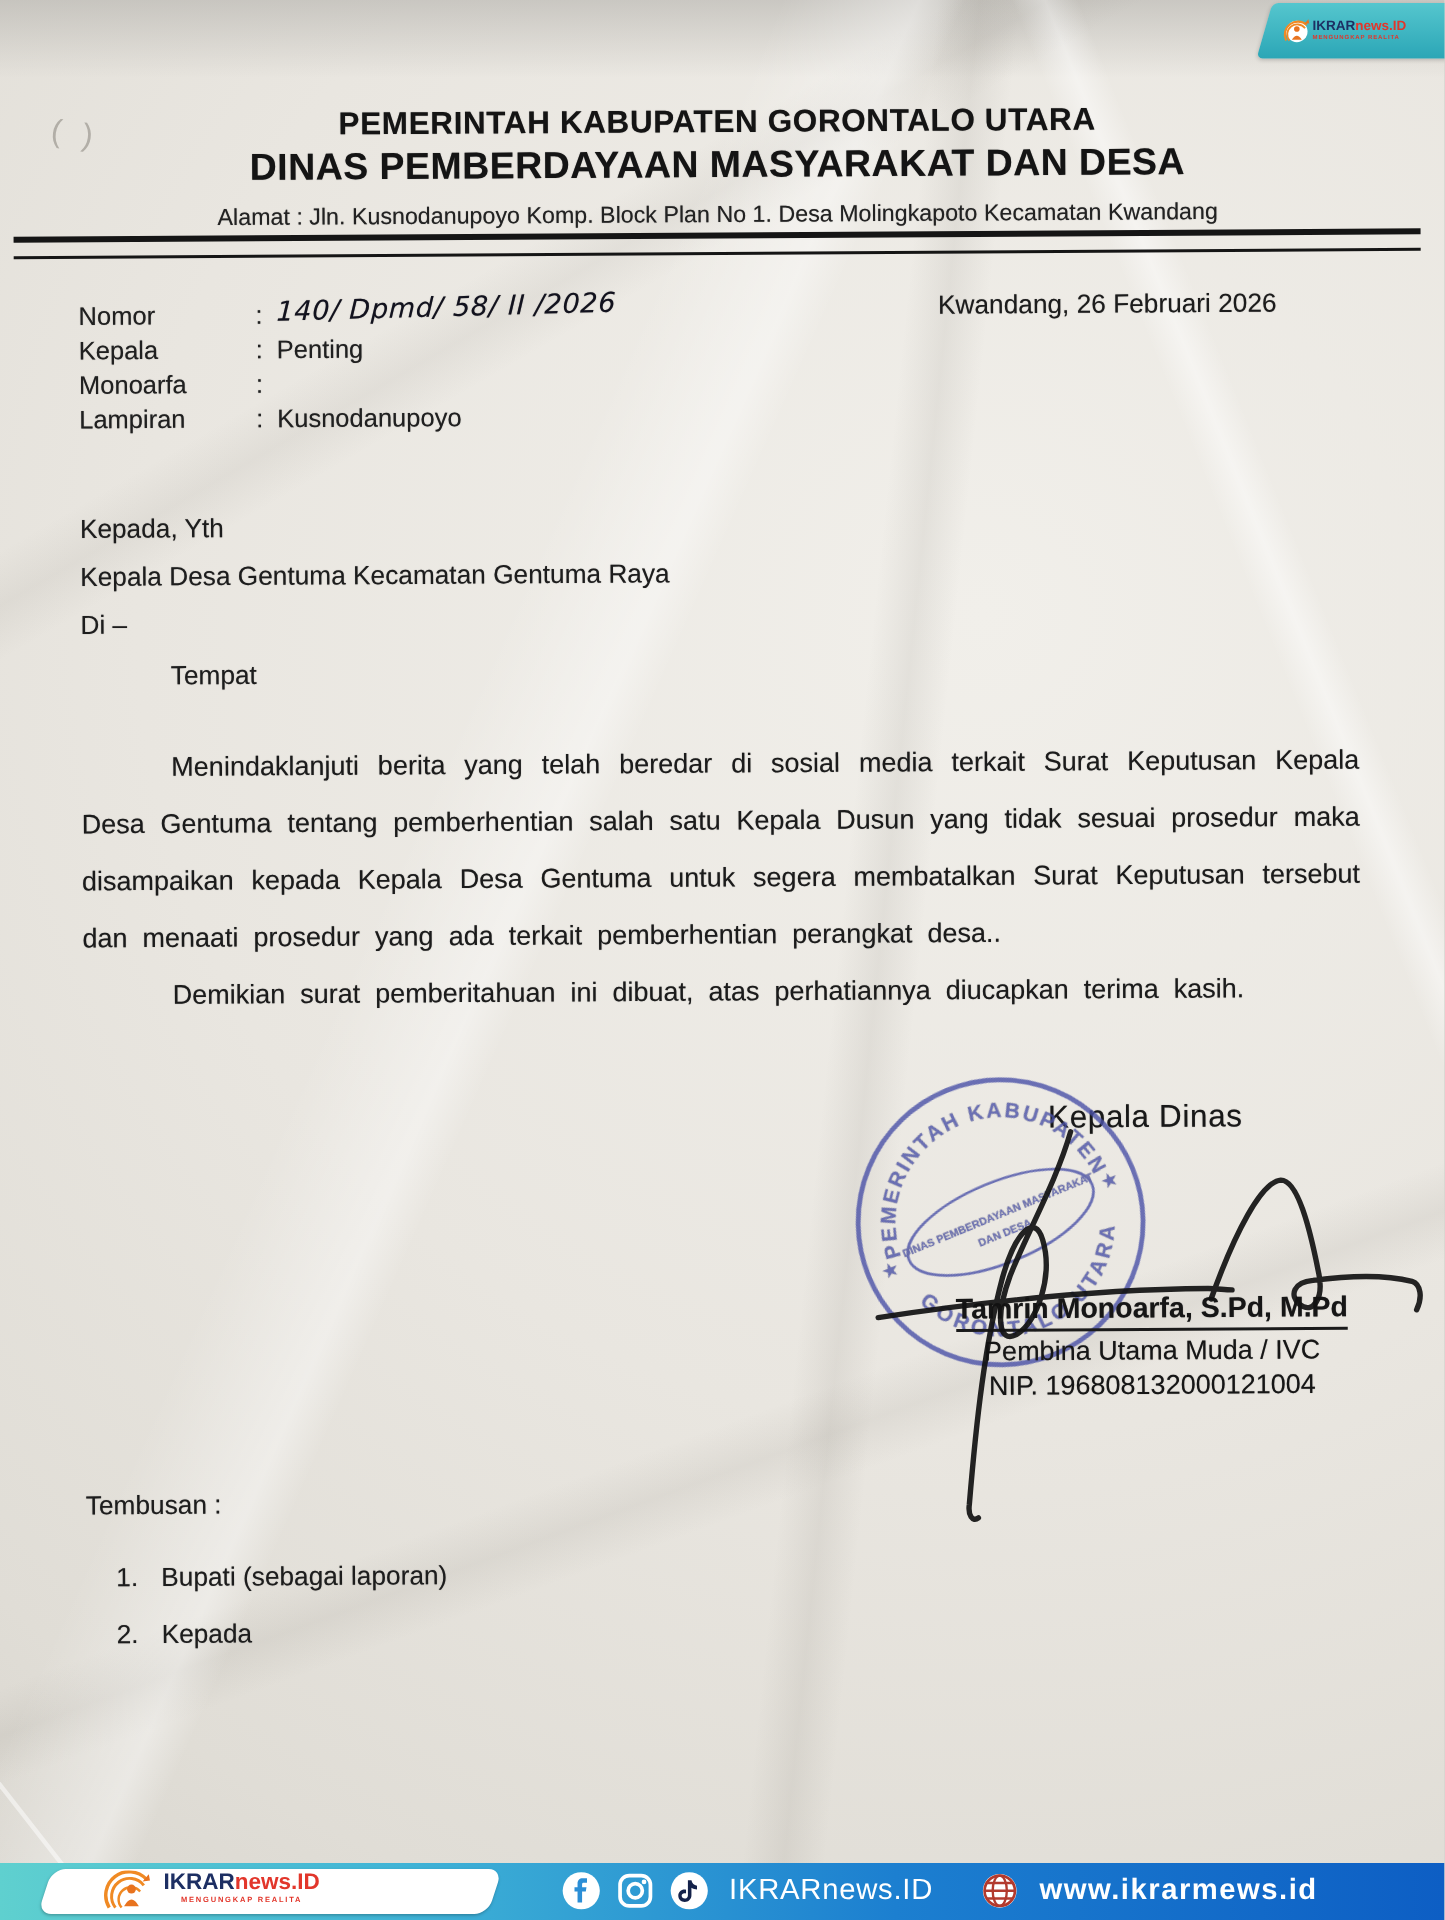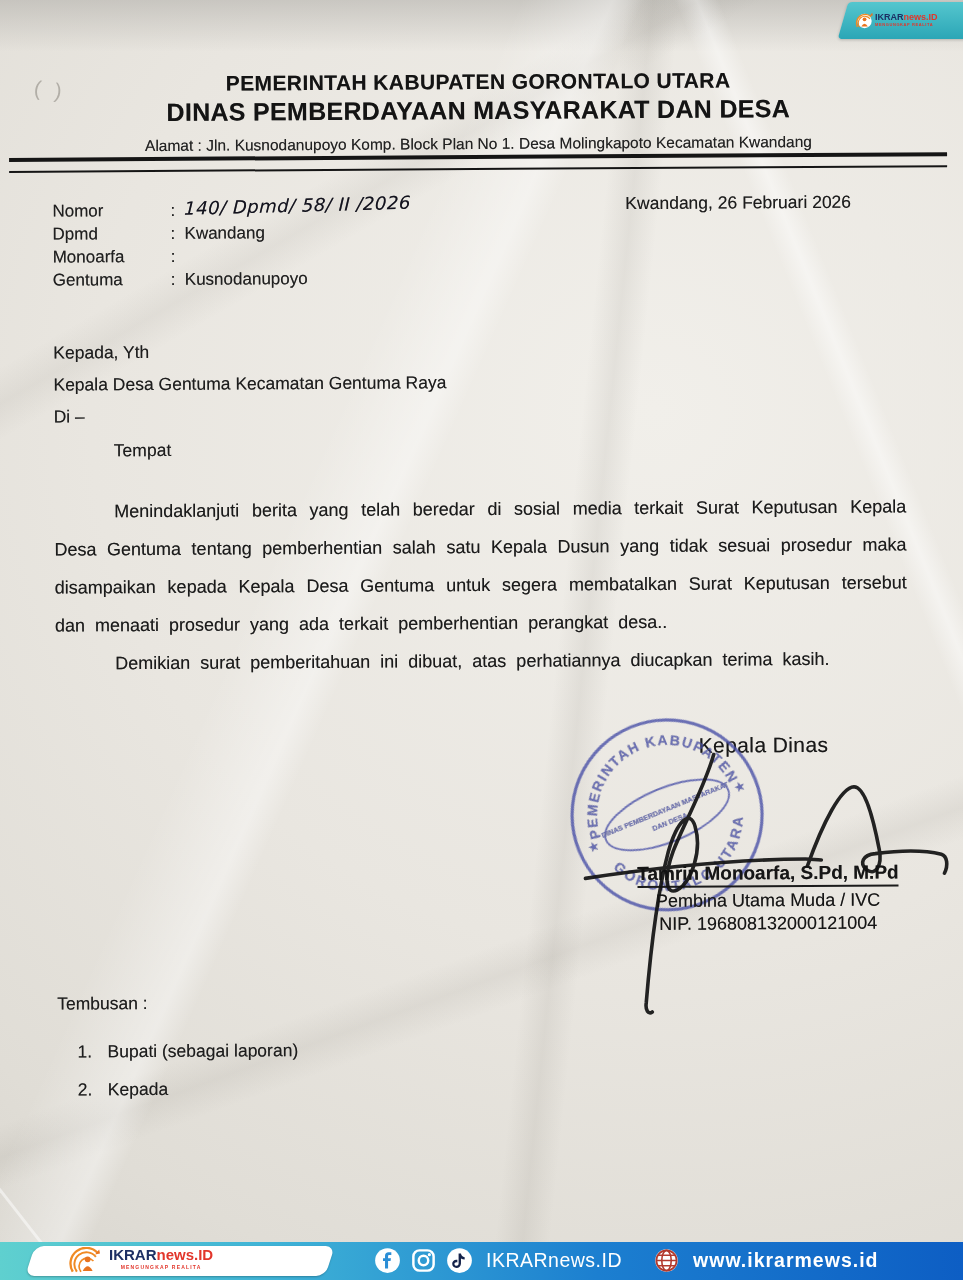--- a/index.html
+++ b/index.html
@@ -108,31 +108,31 @@
     <div class="hdr-addr">Alamat : Jln. Kusnodanupoyo Komp. Block Plan No 1. Desa Molingkapoto Kecamatan Kwandang</div>
     <div class="hdr-rule"></div>
 
     <div class="meta">
       <div class="meta-row">
         <span class="meta-label">Nomor</span>
         <span class="meta-colon">:</span>
         <span class="handwritten">140/ Dpmd/ 58/ II /2026</span>
       </div>
       <div class="meta-row">
-        <span class="meta-label">Dpmd</span>
-        <span class="meta-colon">:</span>
-        <span>Kwandang</span>
+        <span class="meta-label">Kepala</span>
+        <span class="meta-colon">:</span>
+        <span>Penting</span>
       </div>
       <div class="meta-row">
         <span class="meta-label">Monoarfa</span>
         <span class="meta-colon">:</span>
         <span></span>
       </div>
       <div class="meta-row">
-        <span class="meta-label">Gentuma</span>
+        <span class="meta-label">Lampiran</span>
         <span class="meta-colon">:</span>
         <span>Kusnodanupoyo</span>
       </div>
     </div>
     <div class="date-line">Kwandang, 26 Februari 2026</div>
 
     <div class="recipient">
       <div>Kepada, Yth</div>
       <div class="l2">Kepala Desa Gentuma Kecamatan Gentuma Raya</div>
       <div>Di –</div>

